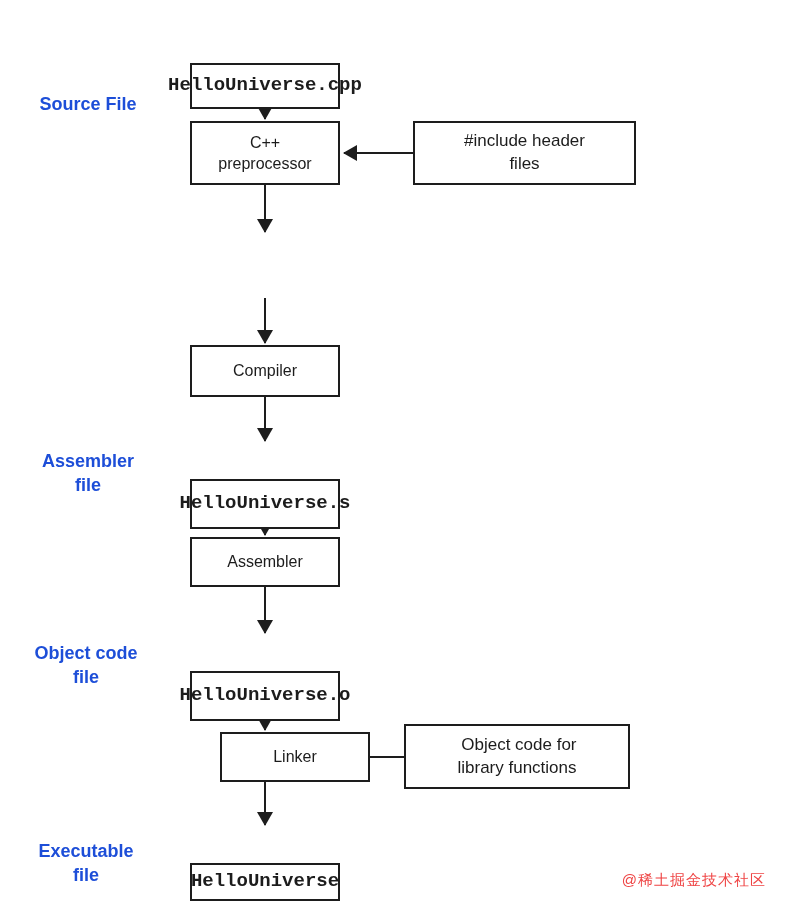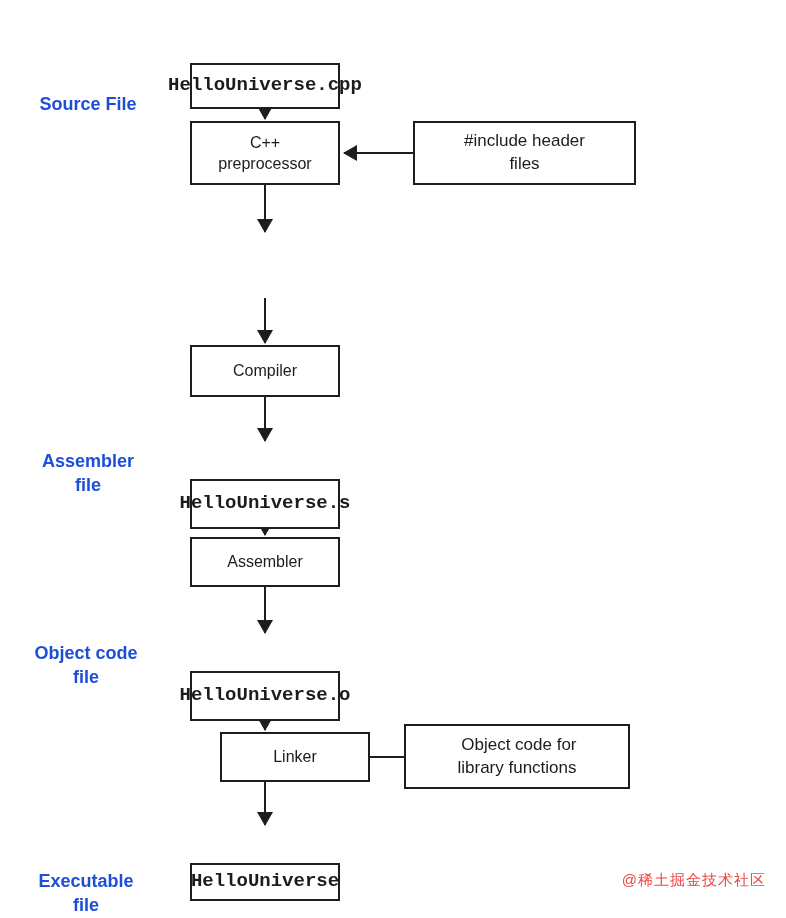--- a/index.html
+++ b/index.html
@@ -77,21 +77,21 @@
   #n-asmfile    { left:190px; top:443px; width:150px; height:50px;text-align:center; }
   #n-assembler  { left:190px; top:537px; width:150px; height:50px; }
   #n-objfile    { left:190px; top:635px; width:150px; height:50px; }
   #n-linker     { left:190px; top:732px; width:150px; height:50px;margin-left:30px; }
   #n-libs       { left:404px; top:724px; width:226px; height:65px;text-align:right; }
   #n-exe        { left:190px; top:827px; width:150px; height:38px; }
 
   #l-source     { left:18px; top:93px;  width:140px; }
   #l-asm        { left:18px; top:450px; width:140px; }
   #l-obj        { left:12px; top:642px; width:148px; }
-  #l-exe        { left:12px; top:840px; width:148px;margin-top:30px; }
+  #l-exe        { left:12px; top:840px; width:148px; }
 </style>
 </head>
 <body>
 
 <div id="canvas">
 
   <svg id="arrow-layer" viewBox="0 0 786 918" xmlns="http://www.w3.org/2000/svg">
     <defs>
       <marker id="ah" markerUnits="userSpaceOnUse" markerWidth="15" markerHeight="16" refX="13" refY="8" orient="auto">
         <path d="M0,0 L14,8 L0,16 Z" fill="#1d1d1d"></path>

